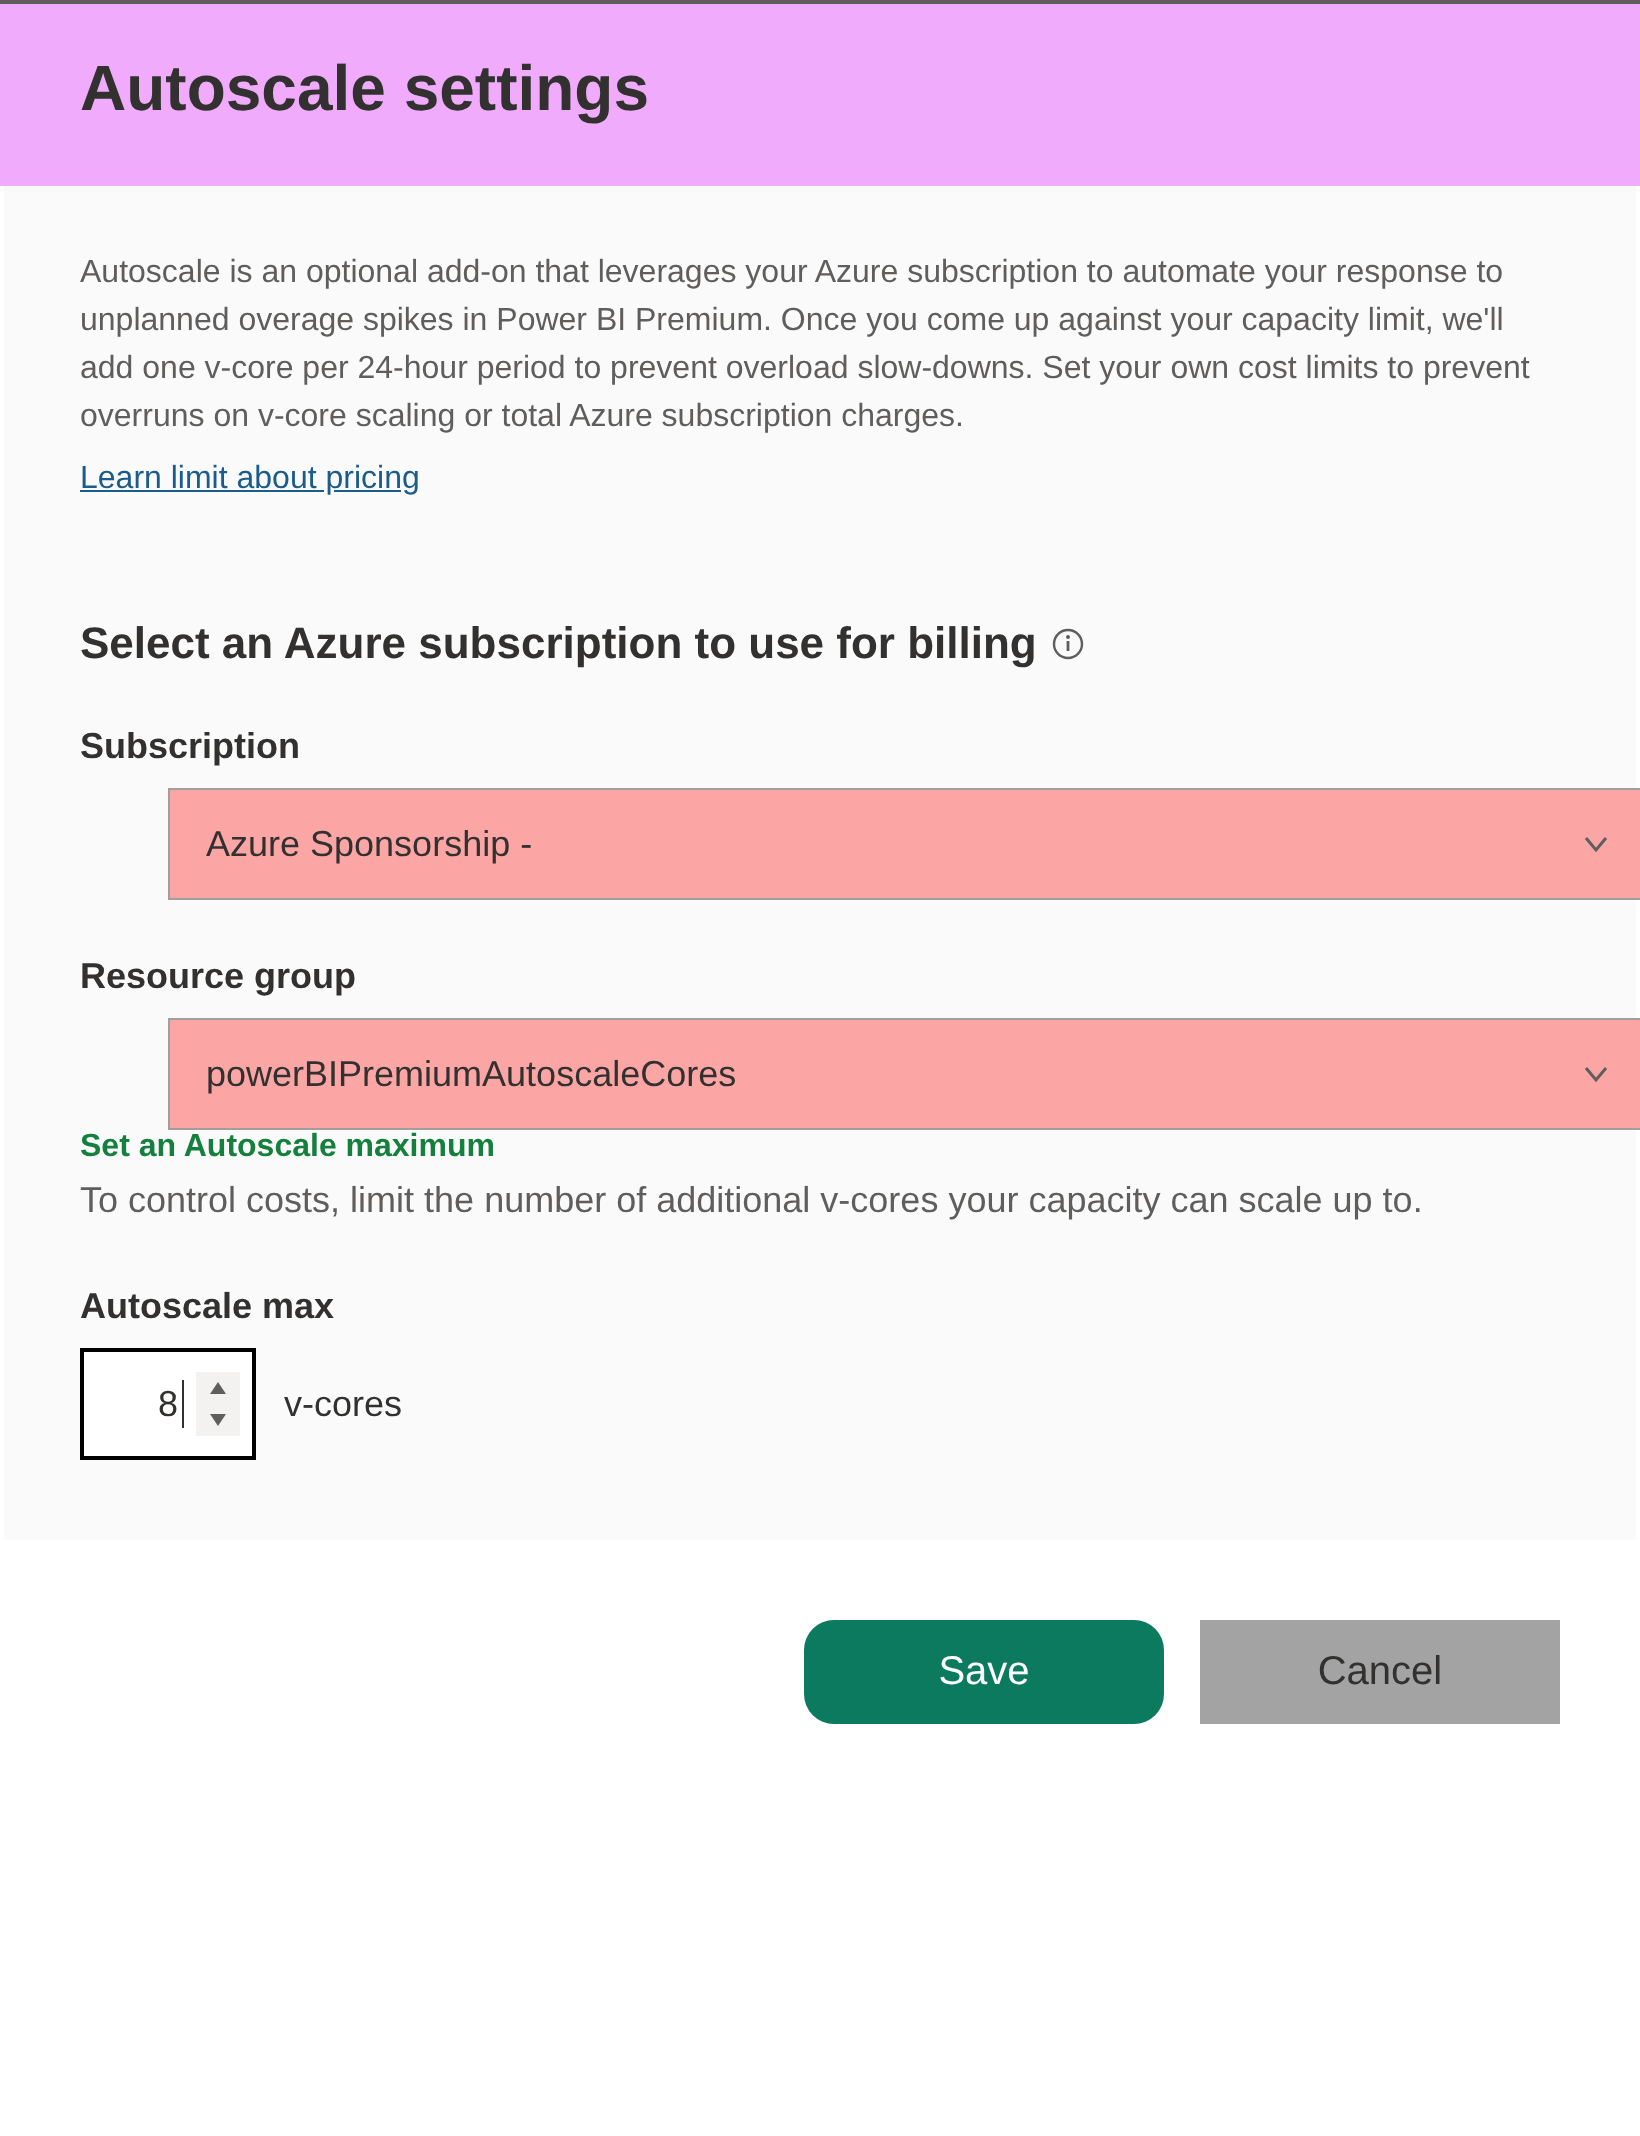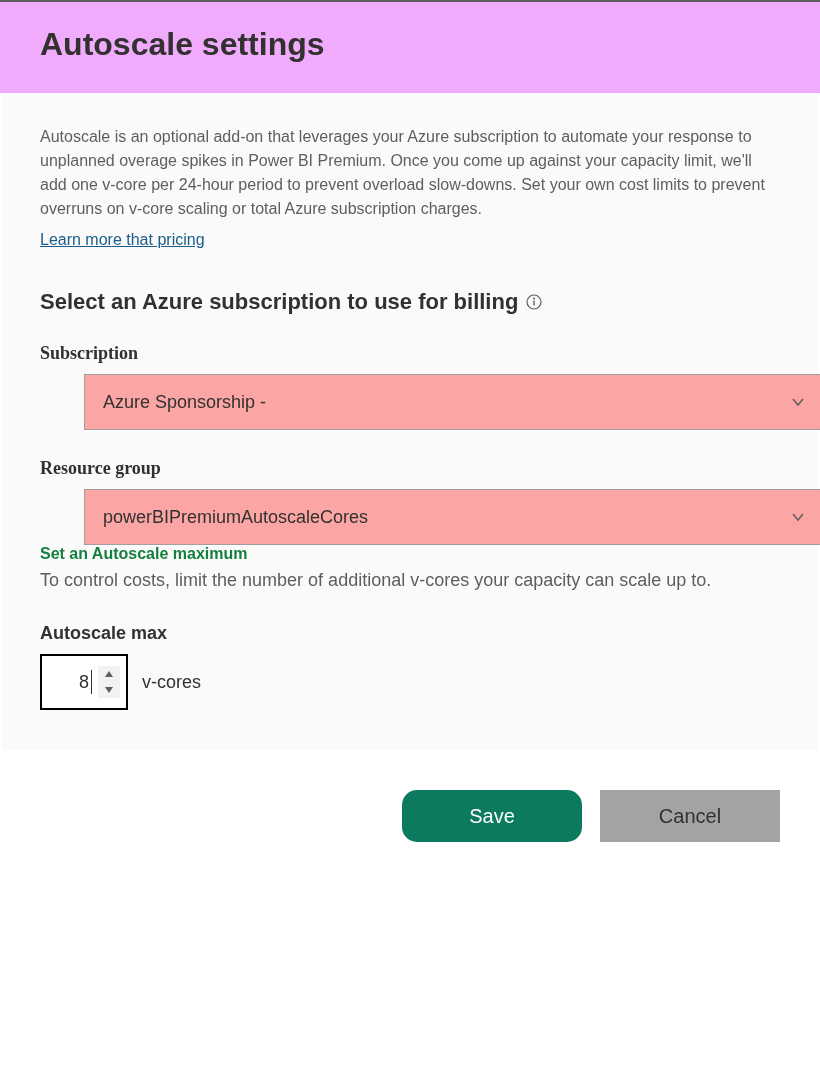--- a/index.html
+++ b/index.html
@@ -62,39 +62,38 @@
       height: 16px;
     }
     .checkbox-label {
       font-size: 18px;
       color: #323130;
     }
     .section-title {
       font-size: 22px;
       font-weight: 600;
       color: #323130;
-      margin-top: 40px;
+      margin-top: 60px;
       display: flex;
       align-items: center;
       gap: 8px;
     }
     .info-icon {
       display: inline-flex;
       width: 16px;
       height: 16px;
     }
     .field {
       margin-top: 28px;
     }
     .field-label {
       font-size: 18px;
       font-weight: 600;
       color: #323130;
       margin-bottom: 10px;
-      font-family: Liberation Serif, serif;
     }
     .select {
       width: 100%;
       height: 56px;
       border: 1px solid #a19f9d;
       background: #fca5a5;
       display: flex;
       align-items: center;
       justify-content: space-between;
       padding: 0 18px;
@@ -201,21 +200,21 @@
 <body>
 
 <div class="top-border"></div>
 
 <div class="header">
   <h1>Autoscale settings</h1>
 </div>
 
 <div class="content-panel">
   <p class="description">Autoscale is an optional add-on that leverages your Azure subscription to automate your response to unplanned overage spikes in Power BI Premium. Once you come up against your capacity limit, we'll add one v-core per 24-hour period to prevent overload slow-downs. Set your own cost limits to prevent overruns on v-core scaling or total Azure subscription charges.</p>
-  <a class="link">Learn more that pricing</a>
+  <a class="link">Learn limit about pricing</a>
 
 
   <div class="section-title">
     <span>Select an Azure subscription to use for billing</span>
     <span class="info-icon">
       <svg viewBox="0 0 16 16">
         <circle cx="8" cy="8" r="7" stroke="#605e5c" stroke-width="1.2" fill="none"></circle>
         <circle cx="8" cy="4.5" r="1" fill="#605e5c"></circle>
         <rect x="7.3" y="6.5" width="1.4" height="5" fill="#605e5c"></rect>
       </svg>

